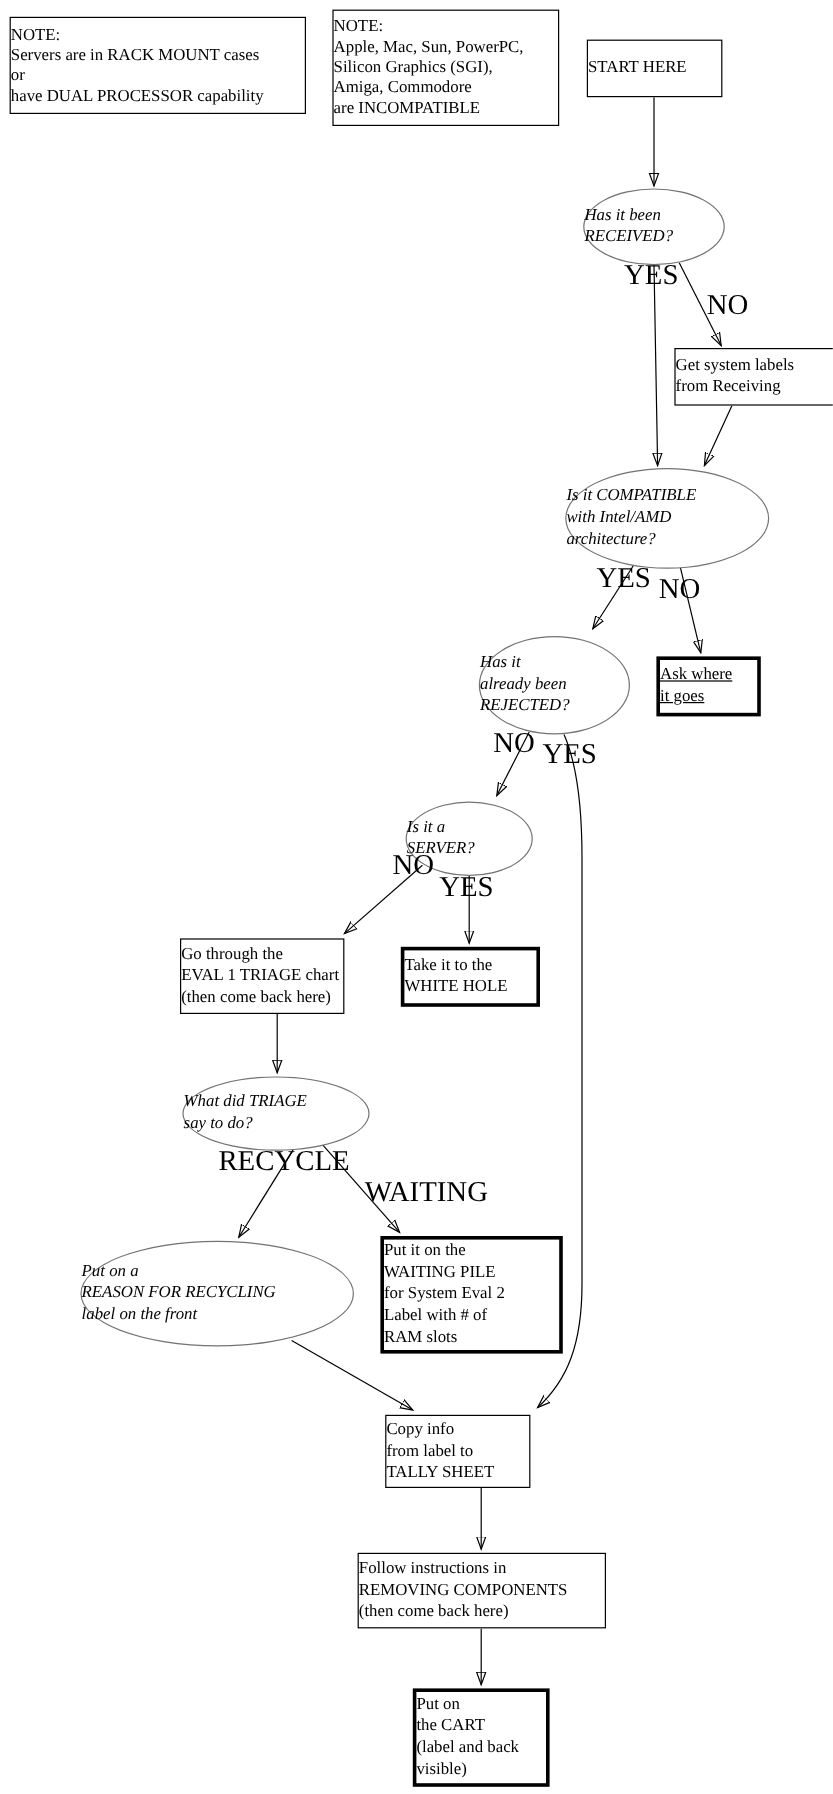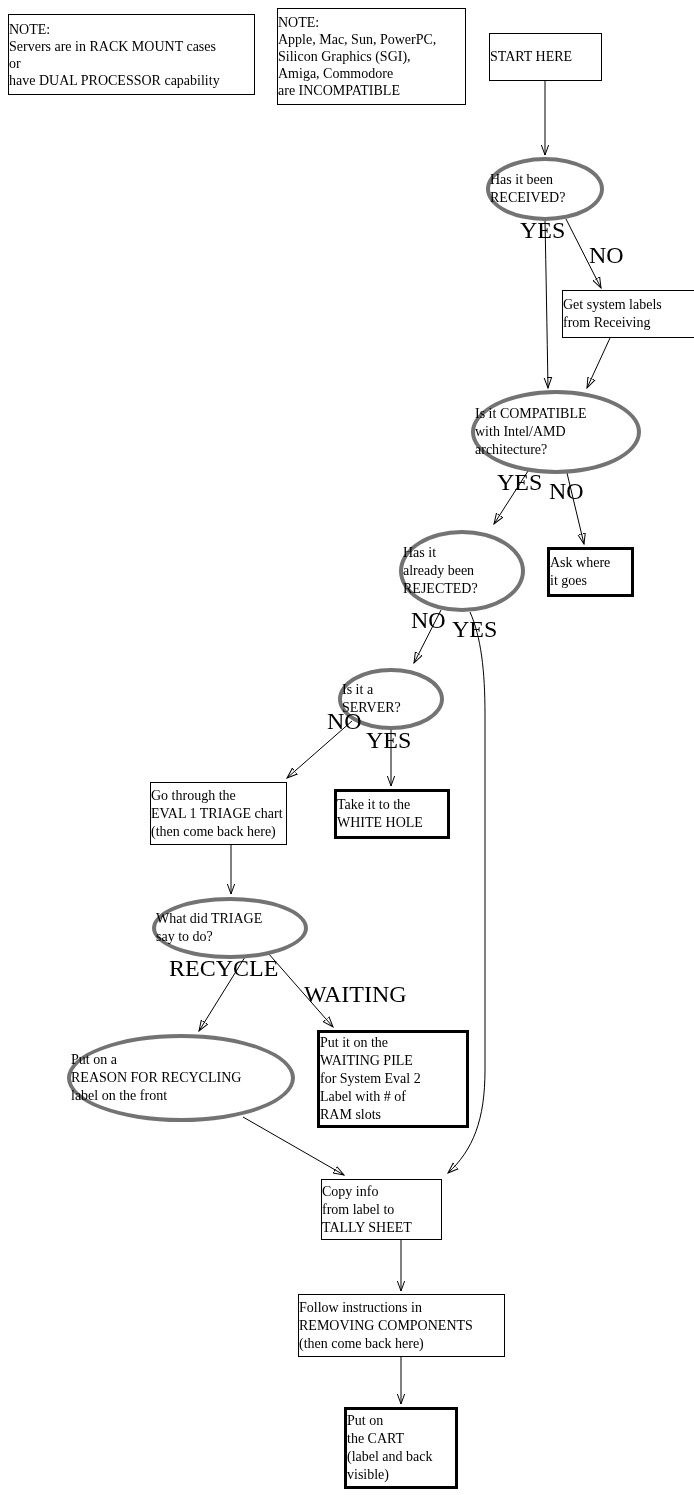--- a/index.html
+++ b/index.html
@@ -20,21 +20,21 @@
     flex-direction: column;
     align-items: flex-start;
     justify-content: center;
     text-align: center;
     font-size: 14px;
     line-height: 18px;
     background: #ffffff;
   }
   .rect     { border: 1px solid #000000; }
   .terminal { border: 3px solid #000000; }
-  .ellipse  { border: 4px solid #737373; border-radius: 50%; }
+  .ellipse  { border: 1px solid #737373; border-radius: 50%; font-style: italic; }
   .note     { line-height: 17px; }
   .edge-label {
     position: absolute;
     font-size: 24px;
     line-height: 19px;
     white-space: nowrap;
   }
 </style>
 </head>
 <body>
@@ -99,21 +99,21 @@
     <div>with Intel/AMD</div>
     <div>architecture?</div>
   </div>
 
   <div class="node ellipse" style="left:399px; top:530px; width:126px; height:82px;">
     <div>Has it</div>
     <div>already been</div>
     <div>REJECTED?</div>
   </div>
 
-  <div class="node terminal" style="left:547px; top:547px; width:87px; height:50px;">
+  <div class="node terminal" style="left:547px; top:547px; width:87px; height:50px;text-decoration:underline;">
     <div>Ask where</div>
     <div>it goes</div>
   </div>
 
   <div class="node ellipse" style="left:338px; top:668px; width:106px; height:62px;">
     <div>Is it a</div>
     <div>SERVER?</div>
   </div>
 
   <div class="node rect" style="left:150px; top:782px; width:137px; height:63px;">
@@ -166,16 +166,16 @@
   </div>
 
   <div class="edge-label" style="left:520px; top:221px;">YES</div>
   <div class="edge-label" style="left:589px; top:246px;">NO</div>
   <div class="edge-label" style="left:497px; top:473px;">YES</div>
   <div class="edge-label" style="left:549px; top:482px;">NO</div>
   <div class="edge-label" style="left:411px; top:611px;">NO</div>
   <div class="edge-label" style="left:452px; top:620px;">YES</div>
   <div class="edge-label" style="left:327px; top:712px;">NO</div>
   <div class="edge-label" style="left:366px; top:731px;">YES</div>
-  <div class="edge-label" style="left:169px; top:959px;">RECYCLE</div>
+  <div class="edge-label" style="left:182px; top:959px;">RECYCLE</div>
   <div class="edge-label" style="left:304px; top:985px;">WAITING</div>
 
 </div>
 
 </body></html>

